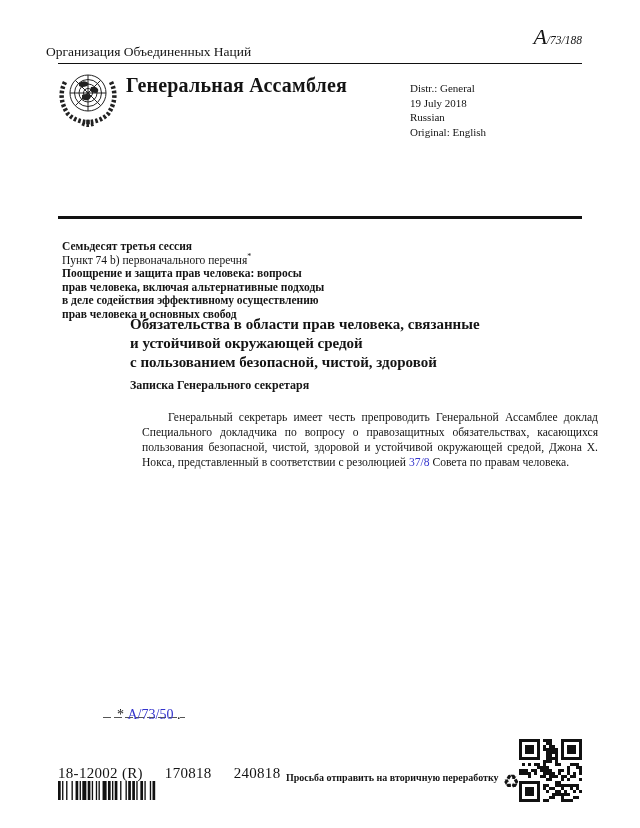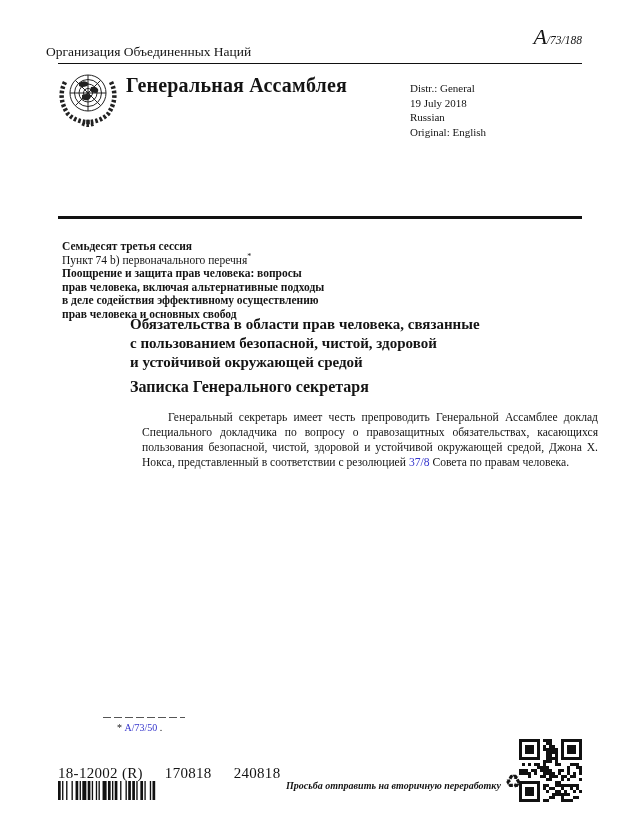--- a/index.html
+++ b/index.html
@@ -18,35 +18,35 @@
   .assembly-title{position:absolute;left:126px;top:74px;margin:0;font-size:20px;font-weight:bold;letter-spacing:.2px;}
   .distr-block{position:absolute;left:410px;top:81px;font-size:11px;line-height:14.6px;}
   
   .thick-rule{position:absolute;left:58px;top:216px;width:524px;height:2.6px;background:#111;}
   
   .session{position:absolute;left:62px;top:240px;font-size:11.5px;line-height:13.6px;}
   .session .b{font-weight:bold;}
   .session sup{font-size:8px;vertical-align:super;line-height:0;}
   
   .main-title{position:absolute;left:130px;top:315px;font-size:15px;font-weight:bold;line-height:19px;}
-  .subtitle{position:absolute;left:130px;top:378px;font-size:16px;font-weight:bold;}
+  .subtitle{position:absolute;left:130px;top:378px;font-size:12px;font-weight:bold;}
   .body-para{
     position:absolute;left:130px;top:399px;width:456px;margin:12px;
     font-size:11.6px;line-height:14.9px;text-align:justify;text-indent:26px;
   }
   a.doclink{color:#3333cc;text-decoration:none;}
   
   .fn-rule{position:absolute;left:103px;top:717px;width:82px;height:1px;
     background:repeating-linear-gradient(90deg,#555 0 8px,transparent 8px 11px);}
-  .footnote{position:absolute;left:117px;top:722px;font-size:10px;}
+  .footnote{position:absolute;left:117px;top:707px;font-size:14px;}
   
   .job-line{position:absolute;left:58px;top:765px;font-size:15px;letter-spacing:.3px;}
   .job-line .gap{display:inline-block;width:22px;}
   .barcode{position:absolute;left:58px;top:781px;width:128px;height:19px;}
-  .recycle-line{position:absolute;left:286px;top:772px;display:flex;align-items:flex-end;font-style:italic;}
+  .recycle-line{position:absolute;left:286px;top:772px;display:flex;align-items:flex-start;}
   .recycle-text{font-size:10px;font-weight:bold;}
   .recycle-glyph{font-family:"DejaVu Sans",sans-serif;font-size:19px;margin-left:4px;line-height:1;}
   .qr{position:absolute;left:519px;top:739px;width:63px;height:63px;}
 </style>
 </head>
 <body>
 
 <div class="page">
 
   <div class="org-name">Организация Объединенных Наций</div>
@@ -92,22 +92,22 @@
     <div class="b">Семьдесят третья сессия</div>
     <div><span>Пункт 74 b) первоначального перечня</span><sup>*</sup></div>
     <div class="b">Поощрение и защита прав человека: вопросы</div>
     <div class="b">прав человека, включая альтернативные подходы</div>
     <div class="b">в деле содействия эффективному осуществлению</div>
     <div class="b">прав человека и основных свобод</div>
   </div>
 
   <div class="main-title">
     <div>Обязательства в области прав человека, связанные</div>
+    <div>и устойчивой окружающей средой</div>
     <div>с пользованием безопасной, чистой, здоровой</div>
-    <div>и устойчивой окружающей средой</div>
   </div>
   <div class="subtitle">Записка Генерального секретаря</div>
 
   <p class="body-para"><span>Генеральный секретарь имеет честь препроводить Генеральной Ассамблее доклад Специального докладчика по вопросу о правозащитных обязательствах, касающихся пользования безопасной, чистой, здоровой и устойчивой окружающей средой, Джона Х. Нокса, представленный в соответствии с резолюцией </span><a href="#" class="doclink">37/8</a><span> Совета по правам человека.</span></p>
 
   <div class="fn-rule"></div>
   <div class="footnote"><span>*</span>&nbsp;<a href="#" class="doclink">A/73/50</a><span> .</span></div>
 
   <div class="job-line">
     <span>18-12002 (R)</span><span class="gap"></span><span>170818</span><span class="gap"></span><span>240818</span>

